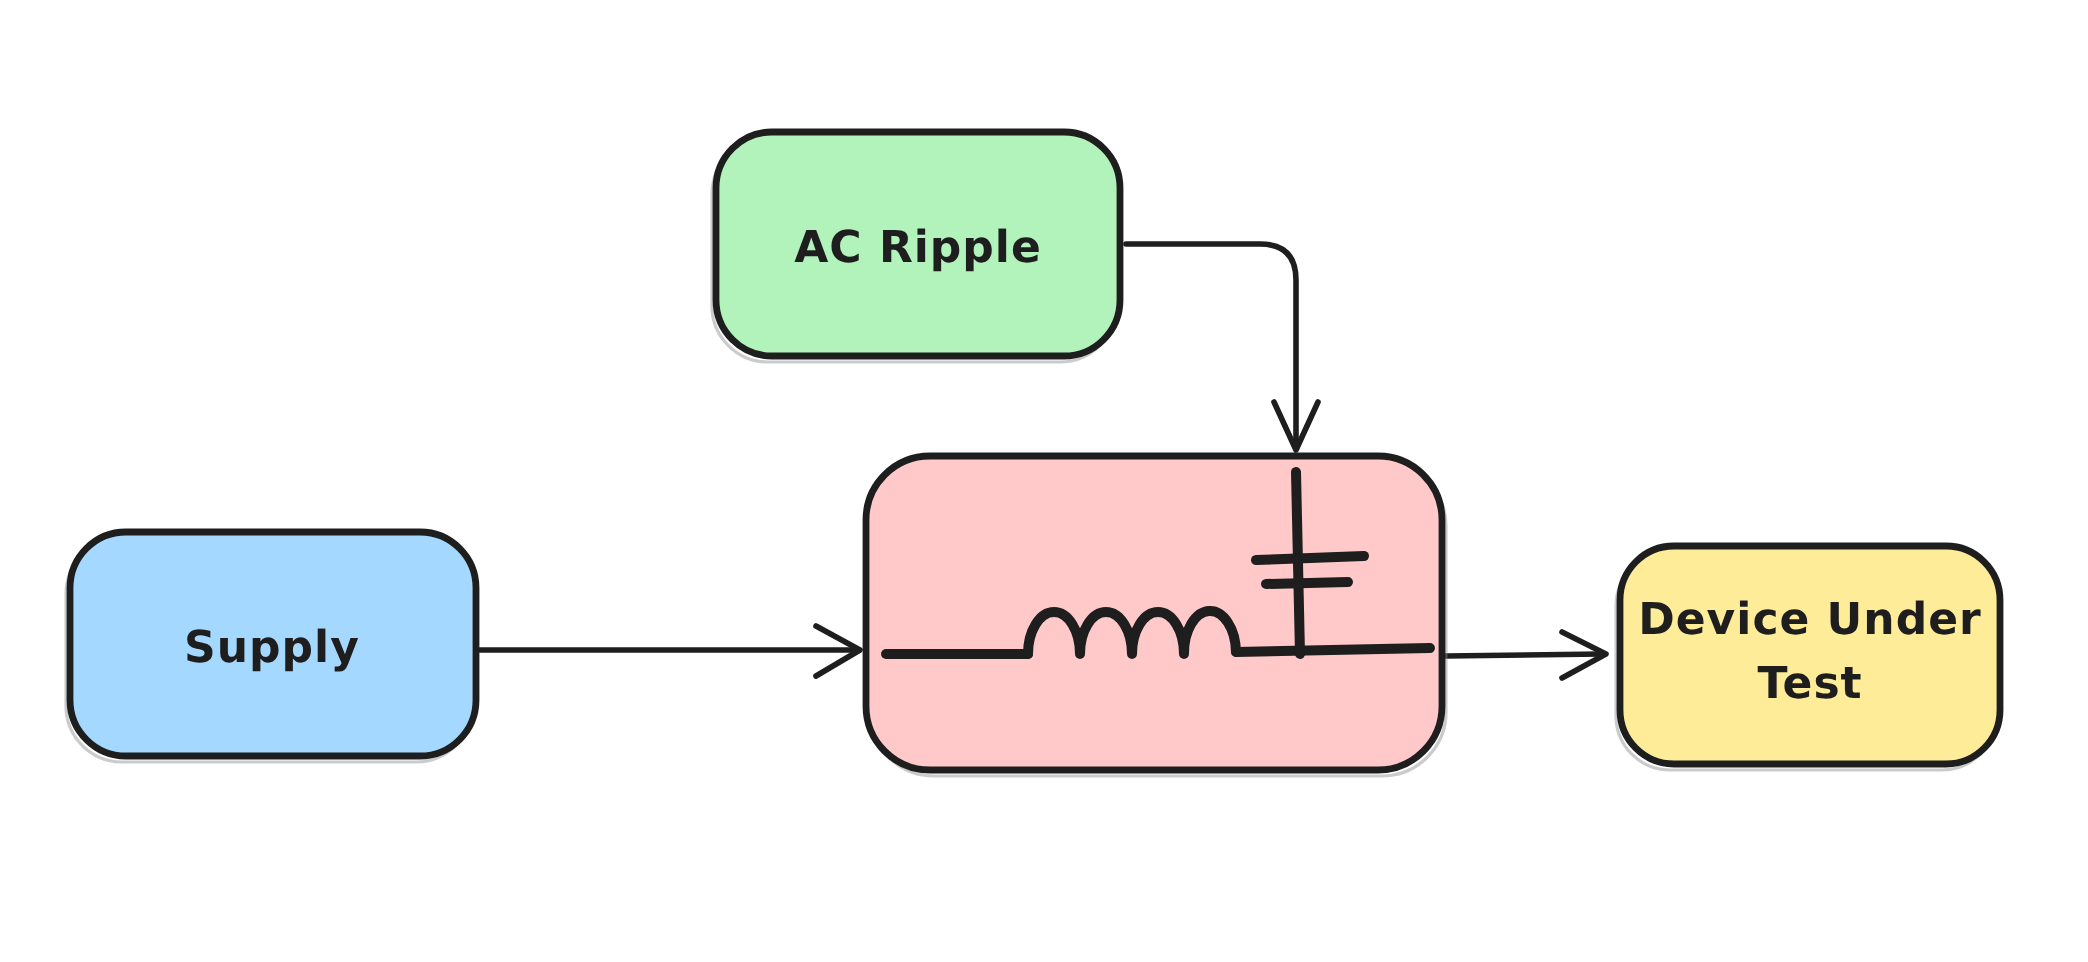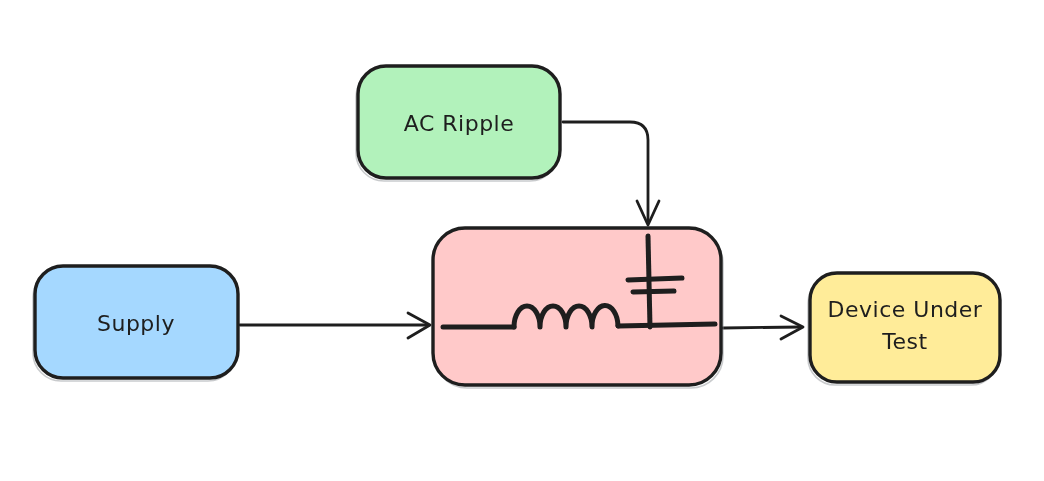--- a/index.html
+++ b/index.html
@@ -7,20 +7,21 @@
     --canvas-background: #ffffff;
   }
   html, body { margin: 0; padding: 0; background: var(--canvas-background); }
   .canvas {
     position: relative;
     width: 1044px;
     height: 430px;
     background: var(--canvas-background);
     overflow: hidden;
     font-family: "DejaVu Sans", sans-serif;
+    font-weight: bold;
   }
   svg { display: block; }
   .node-rect {
     stroke: var(--stroke);
     stroke-width: 3.4;
     stroke-linejoin: round;
   }
   .ghost {
     fill: none;
     stroke: #878b91;

